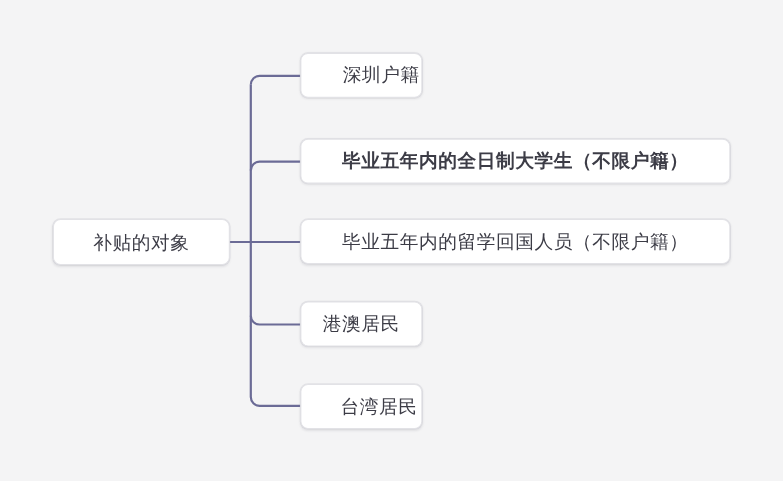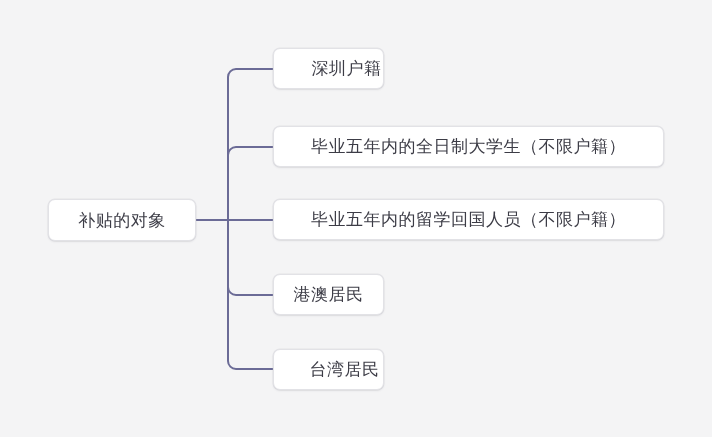--- a/index.html
+++ b/index.html
@@ -42,36 +42,36 @@
     letter-spacing: 0.5px;
     white-space: nowrap;
     user-select: none;
   }
   .node-label {
     display: block;
   }
   .root-node {
     left: 48px;
     top: 199px;
-    width: 148px;
+    width: 161px;
     height: 42px;
   }
   .child-node {
     height: 41px;
   }
   .child-short {
     left: 273px;
     width: 111px;
   }
   .child-long {
     left: 273px;
     width: 391px;
   }
   .row-0 { top: 48px; padding-left: 36px; }
-  .row-1 { top: 126px; }
+  .row-1 { top: 126px; font-weight: bold; }
   .row-2 { top: 199px; }
   .row-3 { top: 274px; }
   .row-4 { top: 349px; padding-left: 32px; }
 </style>
 </head>
 <body>
 
 <div id="mindmap">
 
   <svg id="connector-layer" viewBox="0 0 712 437" width="712" height="437" xmlns="http://www.w3.org/2000/svg">

